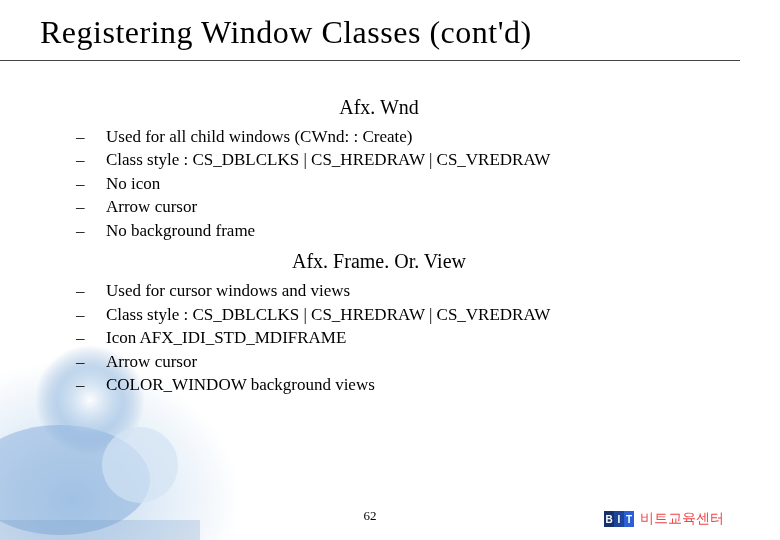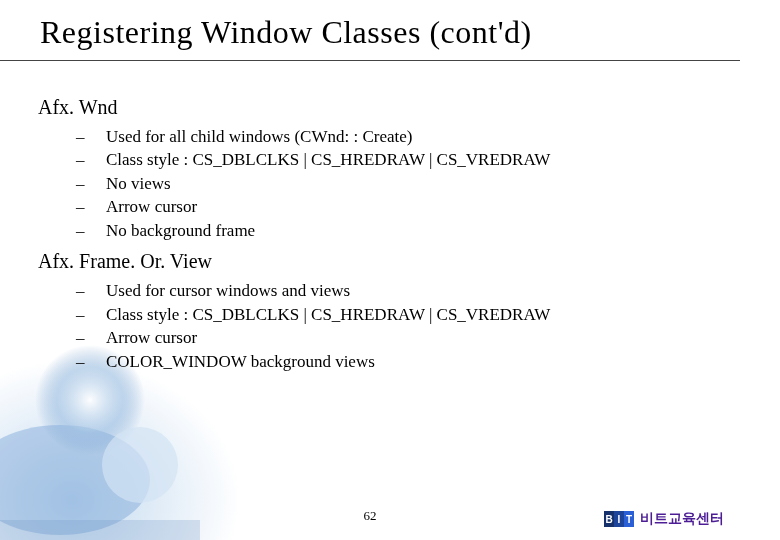--- a/index.html
+++ b/index.html
@@ -39,20 +39,21 @@
   .body {
     position: absolute;
     top: 88px;
     left: 38px;
     right: 20px;
   }
   .section-head {
     font-size: 20px;
     margin: 8px 0 6px 0;
     font-family: Georgia, "Times New Roman", serif;
+    text-align: center;
   }
   .section-head.second {
   }
   ul.items {
     list-style: none;
     padding: 0;
     margin: 0 0 0 38px;
   }
   ul.items li {
     font-size: 17px;
@@ -95,22 +96,22 @@
     display:flex;
     align-items:center;
     justify-content:center;
     color:#fff;
     font-size:10px;
     font-weight:bold;
     font-family: Arial, sans-serif;
   }
   .brand-text {
     font-size: 14px;
-    font-weight: bold;
-    color: #4c1d95;
+    font-weight: normal;
+    color: #ef4444;
     font-family: "Malgun Gothic", Arial, sans-serif;
   }
   .bg-art {
     position: absolute;
     left: 0;
     bottom: 0;
     width: 240px;
     height: 260px;
     pointer-events: none;
     opacity: 0.9;
@@ -142,29 +143,30 @@
 
   <div class="title">Registering Window Classes (cont'd)</div>
   <div class="title-rule"></div>
 
   <div class="body">
 
     <div class="section-head">Afx. Wnd</div>
     <ul class="items">
       <li><span class="dash">–</span><span>Used for all child windows (CWnd: : Create)</span></li>
       <li><span class="dash">–</span><span>Class style : CS_DBLCLKS | CS_HREDRAW | CS_VREDRAW</span></li>
-      <li><span class="dash">–</span><span>No views</span></li>
+      <li><span class="dash">–</span><span>No icon</span></li>
       <li><span class="dash">–</span><span>Arrow cursor</span></li>
       <li><span class="dash">–</span><span>No background frame</span></li>
     </ul>
 
     <div class="section-head second">Afx. Frame. Or. View</div>
     <ul class="items">
       <li><span class="dash">–</span><span>Used for cursor windows and views</span></li>
       <li><span class="dash">–</span><span>Class style : CS_DBLCLKS | CS_HREDRAW | CS_VREDRAW</span></li>
+      <li><span class="dash">–</span><span>Icon AFX_IDI_STD_MDIFRAME</span></li>
       <li><span class="dash">–</span><span>Arrow cursor</span></li>
       <li><span class="dash">–</span><span>COLOR_WINDOW background views</span></li>
     </ul>
 
   </div>
 
   <div class="page-number">62</div>
 
   <div class="footer-brand">
     <div class="brand-logo">

